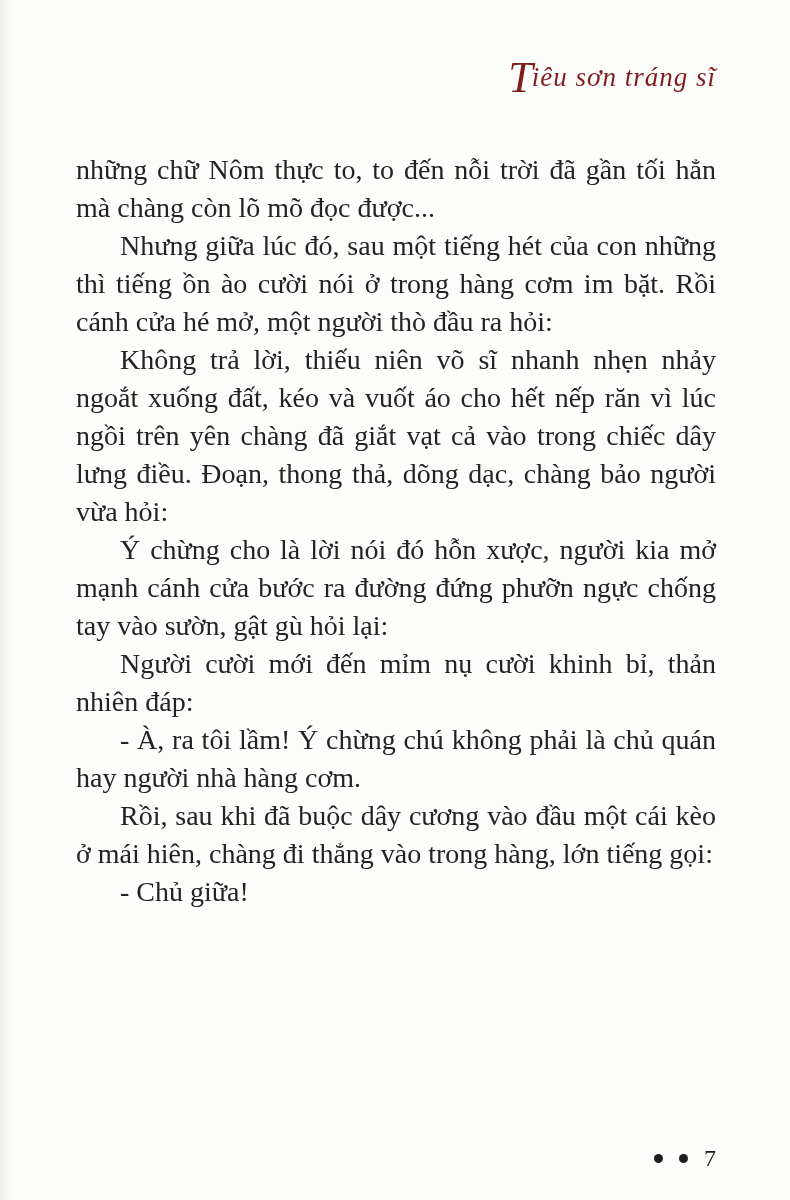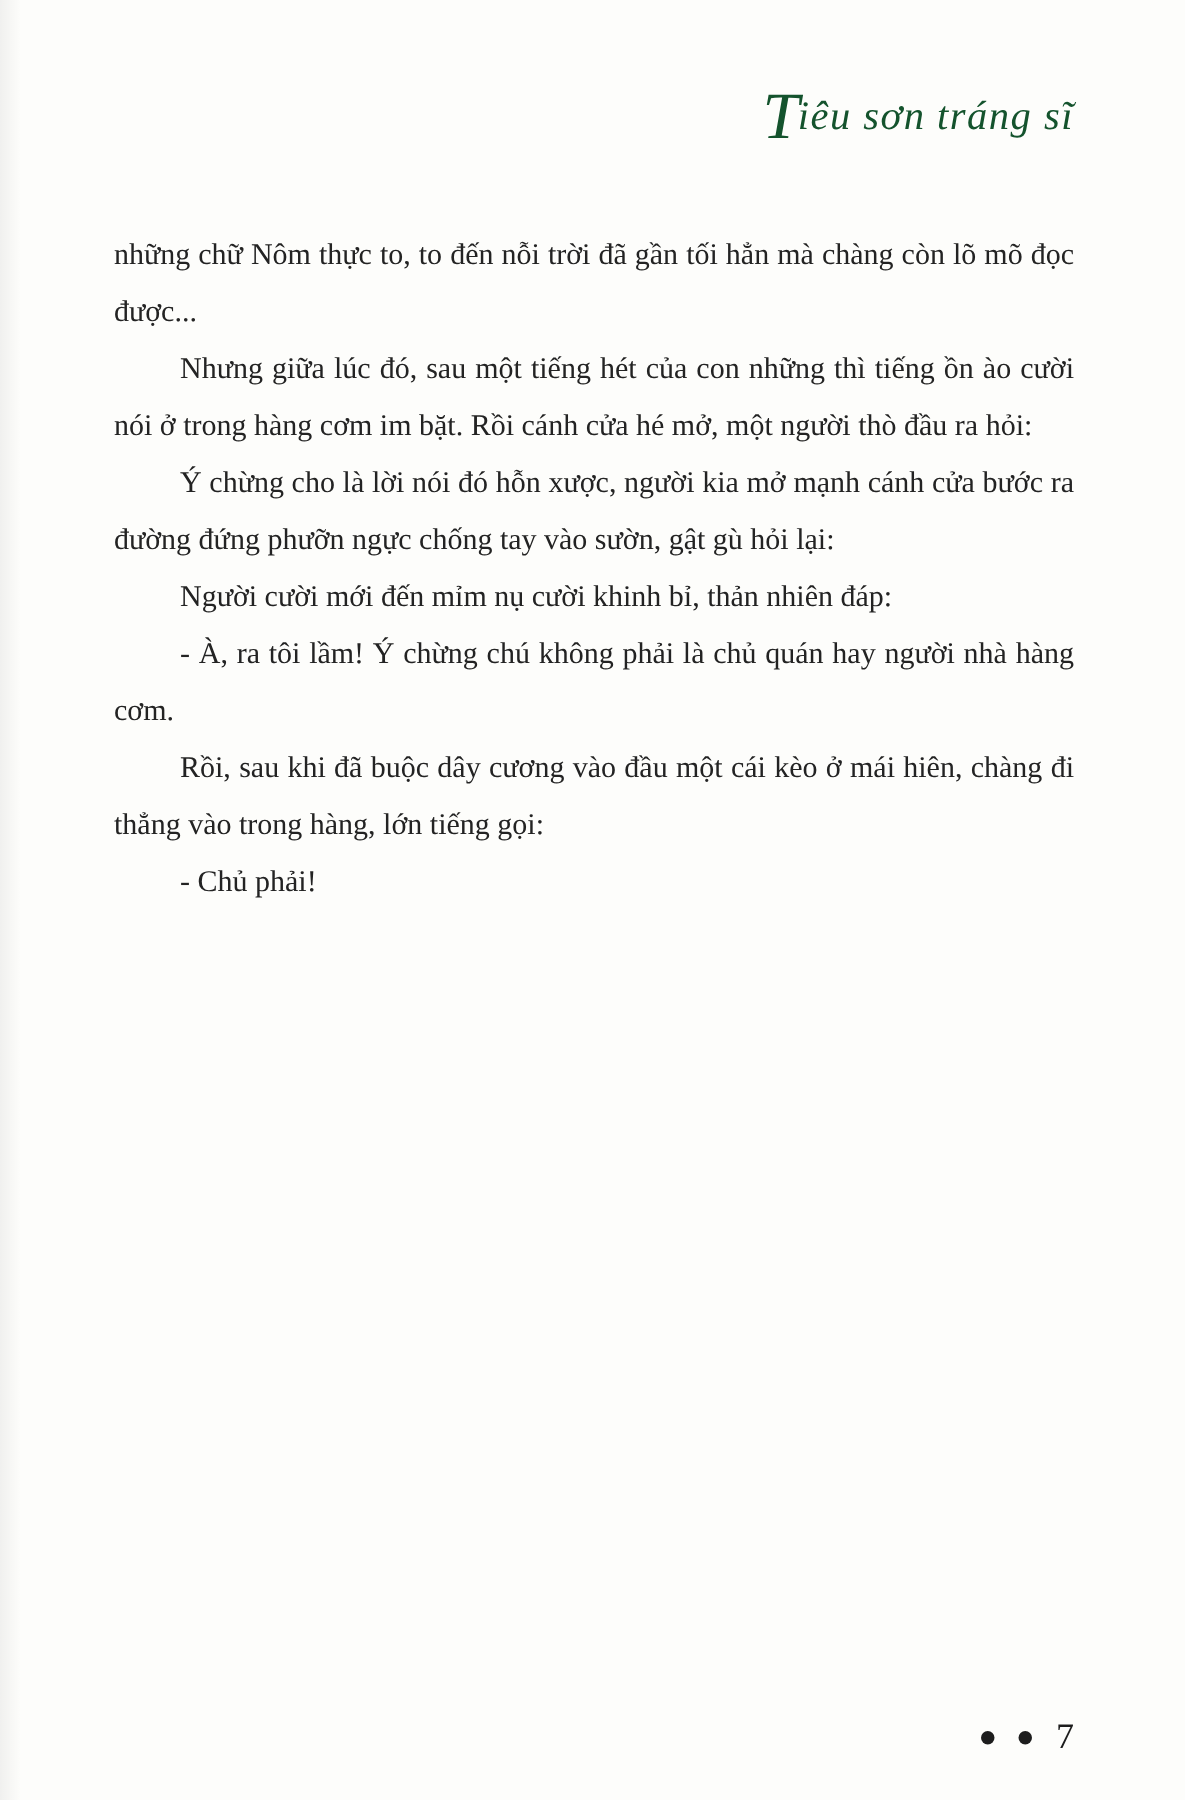--- a/index.html
+++ b/index.html
@@ -25,35 +25,35 @@
     background: linear-gradient(to right, rgba(0,0,0,0.05), rgba(0,0,0,0));
     pointer-events: none;
   }
   .running-header {
     position: absolute;
     top: 62px;
     right: 74px;
     font-style: italic;
     font-size: 27px;
     letter-spacing: 1px;
-    color: #14532d;
+    color: #7f1d1d;
     white-space: nowrap;
   }
   .running-header .swash-initial {
     font-size: 44px;
     line-height: 0;
     vertical-align: -6px;
     margin-right: -2px;
   }
   .body-text {
     position: absolute;
     top: 151px;
     left: 76px;
     width: 640px;
-    font-size: 20px;
+    font-size: 28px;
     line-height: 38px;
     text-align: justify;
   }
   .body-text p {
     margin: 0;
     text-indent: 44px;
   }
   .body-text p.no-indent {
     text-indent: 0;
   }
@@ -83,25 +83,26 @@
 
 <div class="page">
 
   <div class="running-header">
     <span class="swash-initial">T</span><span>iêu sơn tráng sĩ</span>
   </div>
 
   <div class="body-text">
     <p class="no-indent">những chữ Nôm thực to, to đến nỗi trời đã gần tối hẳn mà chàng còn lõ mõ đọc được...</p>
     <p>Nhưng giữa lúc đó, sau một tiếng hét của con những thì tiếng ồn ào cười nói ở trong hàng cơm im bặt. Rồi cánh cửa hé mở, một người thò đầu ra hỏi:</p>
+    <p>Không trả lời, thiếu niên võ sĩ nhanh nhẹn nhảy ngoắt xuống đất, kéo và vuốt áo cho hết nếp răn vì lúc ngồi trên yên chàng đã giắt vạt cả vào trong chiếc dây lưng điều. Đoạn, thong thả, dõng dạc, chàng bảo người vừa hỏi:</p>
     <p>Ý chừng cho là lời nói đó hỗn xược, người kia mở mạnh cánh cửa bước ra đường đứng phưỡn ngực chống tay vào sườn, gật gù hỏi lại:</p>
     <p>Người cười mới đến mỉm nụ cười khinh bỉ, thản nhiên đáp:</p>
     <p>- À, ra tôi lầm! Ý chừng chú không phải là chủ quán hay người nhà hàng cơm.</p>
     <p>Rồi, sau khi đã buộc dây cương vào đầu một cái kèo ở mái hiên, chàng đi thẳng vào trong hàng, lớn tiếng gọi:</p>
-    <p>- Chủ phải!</p>
+    <p>- Chủ giữa!</p>
   </div>
 
   <div class="footer">
     <span class="dot"></span>
     <span class="dot"></span>
     <span class="page-number">7</span>
   </div>
 
 </div>
 

